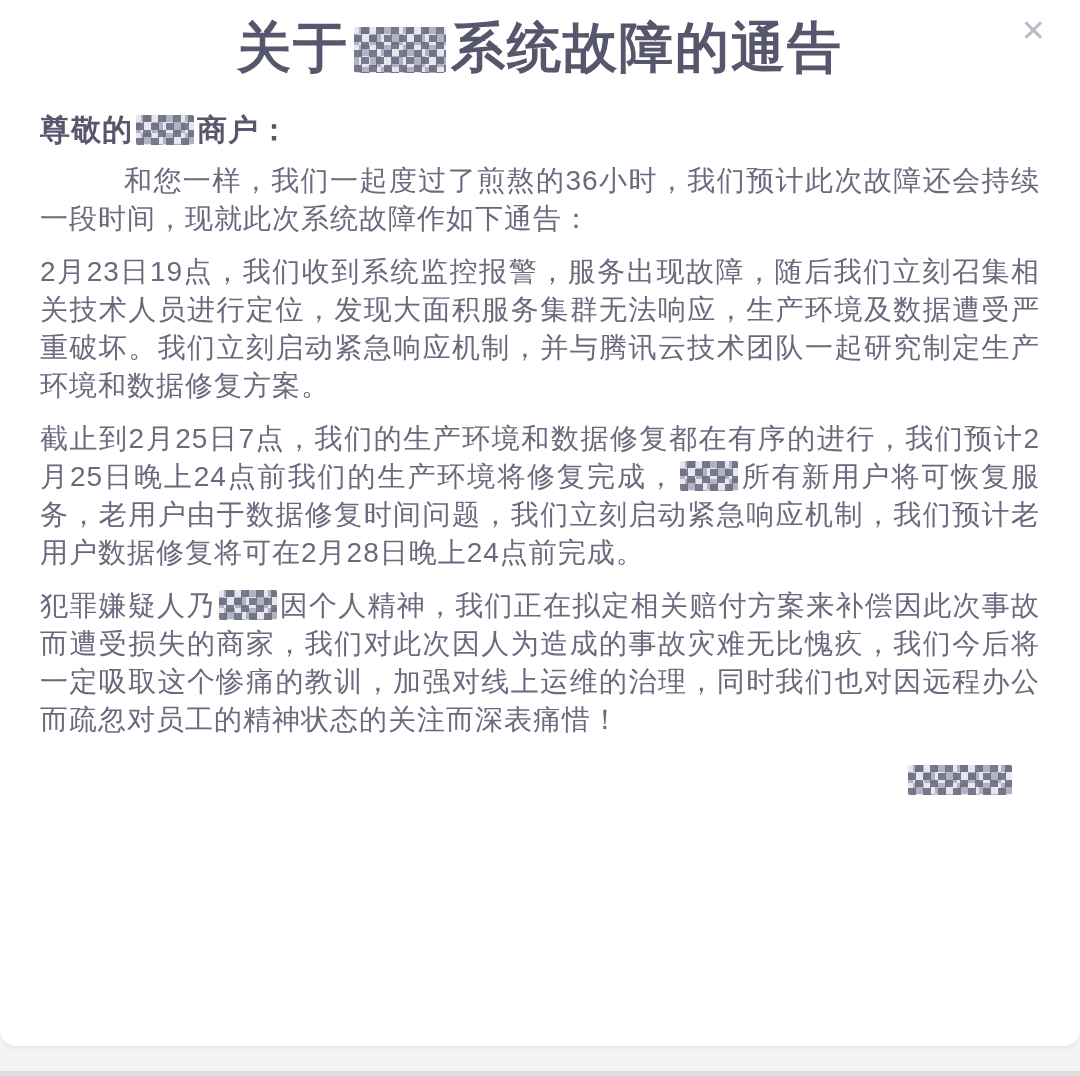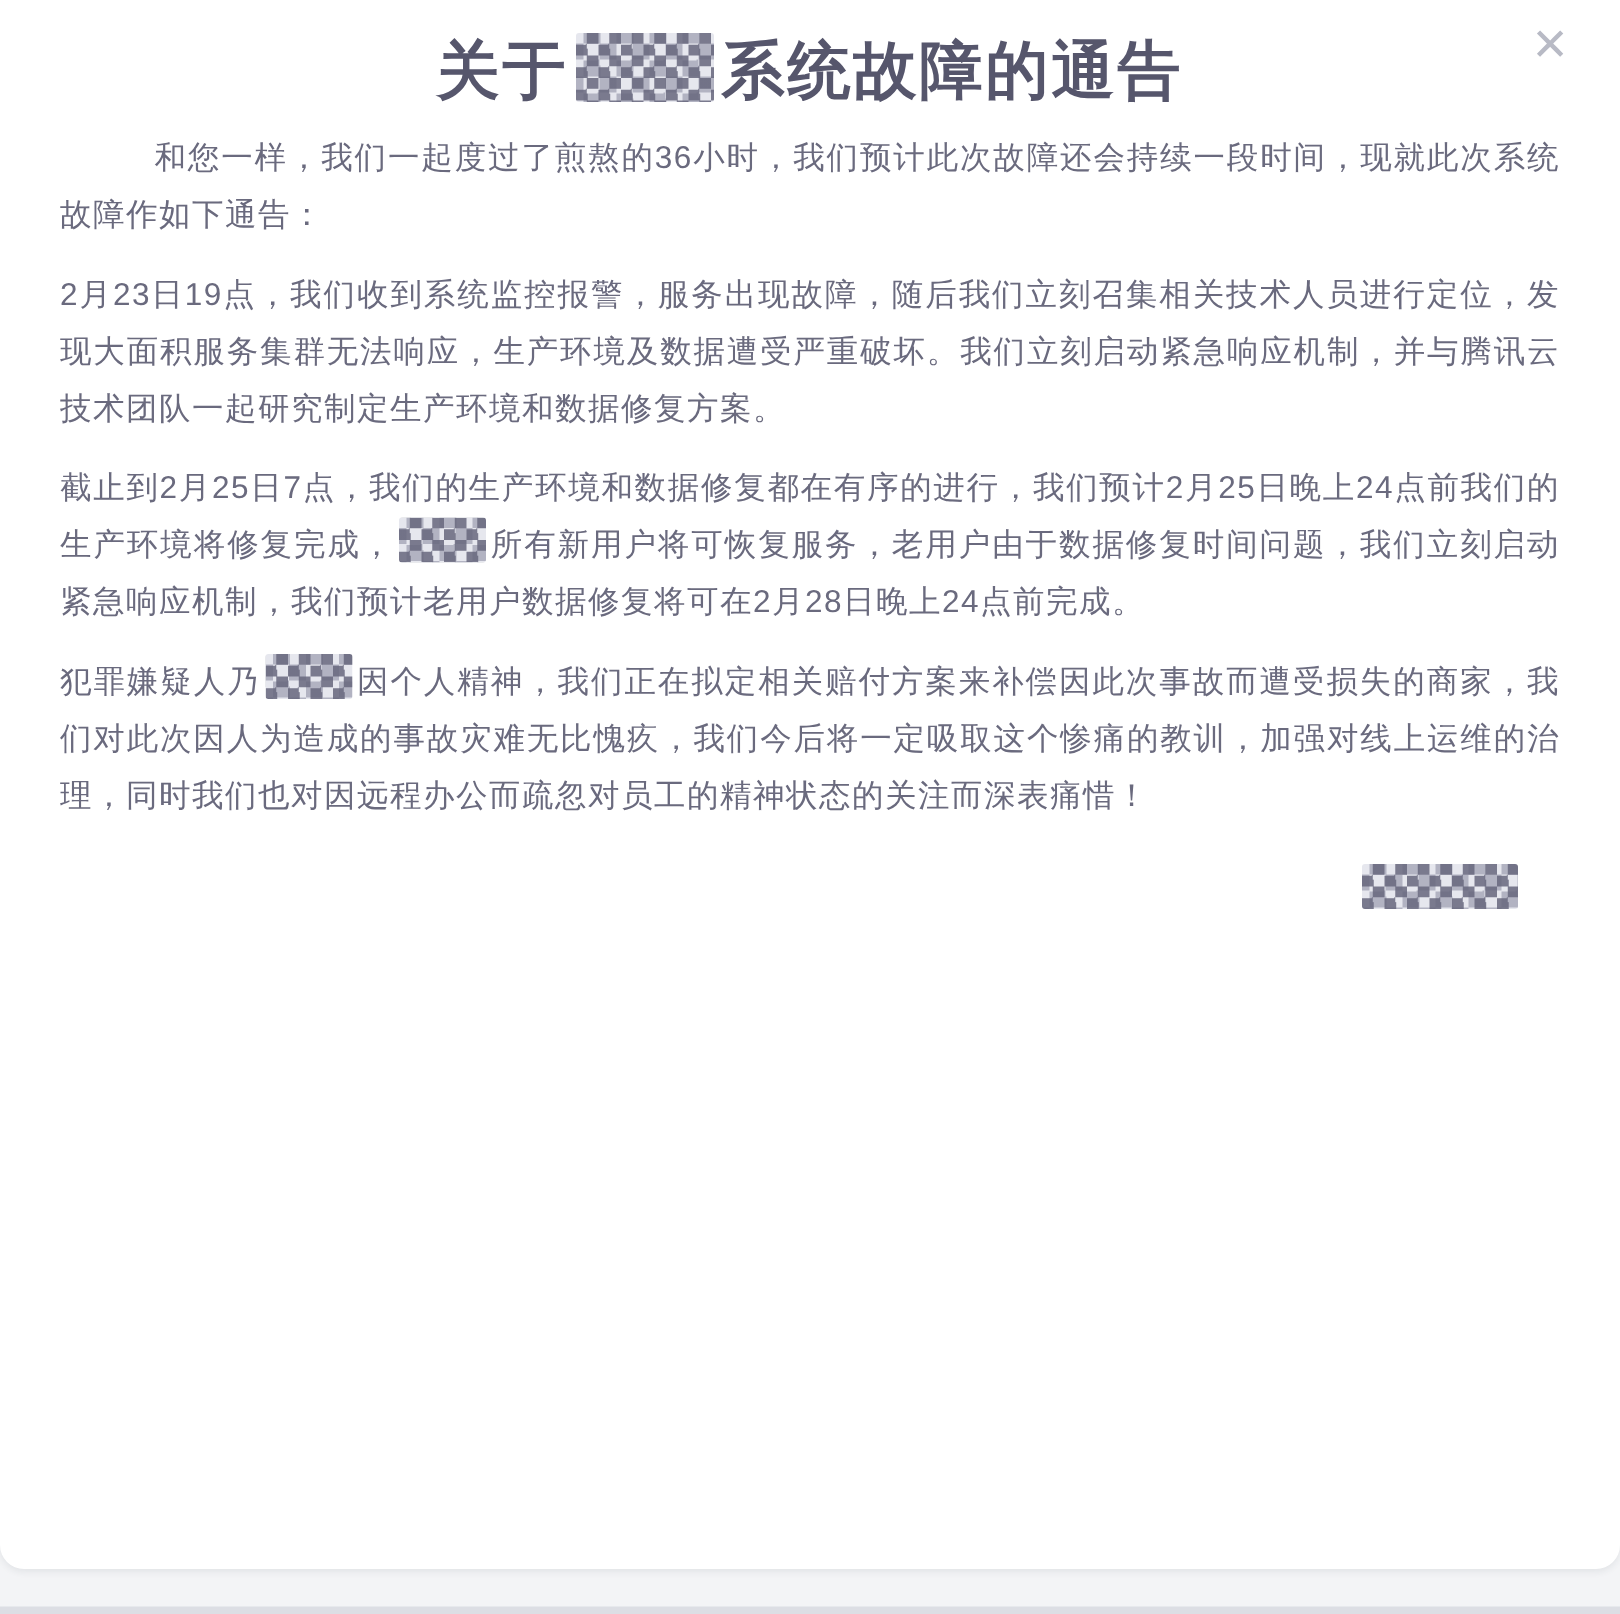--- a/index.html
+++ b/index.html
@@ -24,33 +24,33 @@
     position:absolute; left:0; right:0; bottom:0; height:5px;
     background:var(--edge);
   }
   .close{
     position:absolute; top:16px; right:34px;
     font-size:30px; line-height:30px; font-weight:400;
     color:var(--close); cursor:pointer; user-select:none;
   }
   h1.title{
     text-align:center;
-    font-size:42px; line-height:50px; font-weight:700;
+    font-size:54px; line-height:50px; font-weight:700;
     letter-spacing:2px;
     color:var(--title);
   }
   .greeting{
     margin-top:40px;
     font-size:30px; line-height:34px; font-weight:700;
     letter-spacing:1px;
     color:var(--title);
   }
   .para{
     margin-top:15px;
-    font-size:21px; line-height:38px; font-weight:400;
+    font-size:28px; line-height:38px; font-weight:400;
     letter-spacing:1px;
     text-align:justify;
   }
   .para.indent{ text-indent:3em; }
   .signature{
     margin-top:26px;
     text-align:right;
     padding-right:28px;
   }
   
@@ -69,20 +69,21 @@
 </style>
 </head>
 <body>
 
 <div class="card">
 
   <span class="close">✕</span>
 
   <h1 class="title"><span>关于</span><span class="mosaic mosaic-title"></span><span>系统故障的通告</span></h1>
 
+  <p class="greeting"><span>尊敬的</span><span class="mosaic mosaic-inline"></span><span>商户：</span></p>
 
   <p class="para indent">和您一样，我们一起度过了煎熬的36小时，我们预计此次故障还会持续一段时间，现就此次系统故障作如下通告：</p>
 
   <p class="para">2月23日19点，我们收到系统监控报警，服务出现故障，随后我们立刻召集相关技术人员进行定位，发现大面积服务集群无法响应，生产环境及数据遭受严重破坏。我们立刻启动紧急响应机制，并与腾讯云技术团队一起研究制定生产环境和数据修复方案。</p>
 
   <p class="para"><span>截止到2月25日7点，我们的生产环境和数据修复都在有序的进行，我们预计2月25日晚上24点前我们的生产环境将修复完成，</span><span class="mosaic mosaic-inline"></span><span>所有新用户将可恢复服务，老用户由于数据修复时间问题，我们立刻启动紧急响应机制，我们预计老用户数据修复将可在2月28日晚上24点前完成。</span></p>
 
 
   <p class="para"><span>犯罪嫌疑人乃</span><span class="mosaic mosaic-inline"></span><span>因个人精神，我们正在拟定相关赔付方案来补偿因此次事故而遭受损失的商家，我们对此次因人为造成的事故灾难无比愧疚，我们今后将一定吸取这个惨痛的教训，加强对线上运维的治理，同时我们也对因远程办公而疏忽对员工的精神状态的关注而深表痛惜！</span></p>
 

